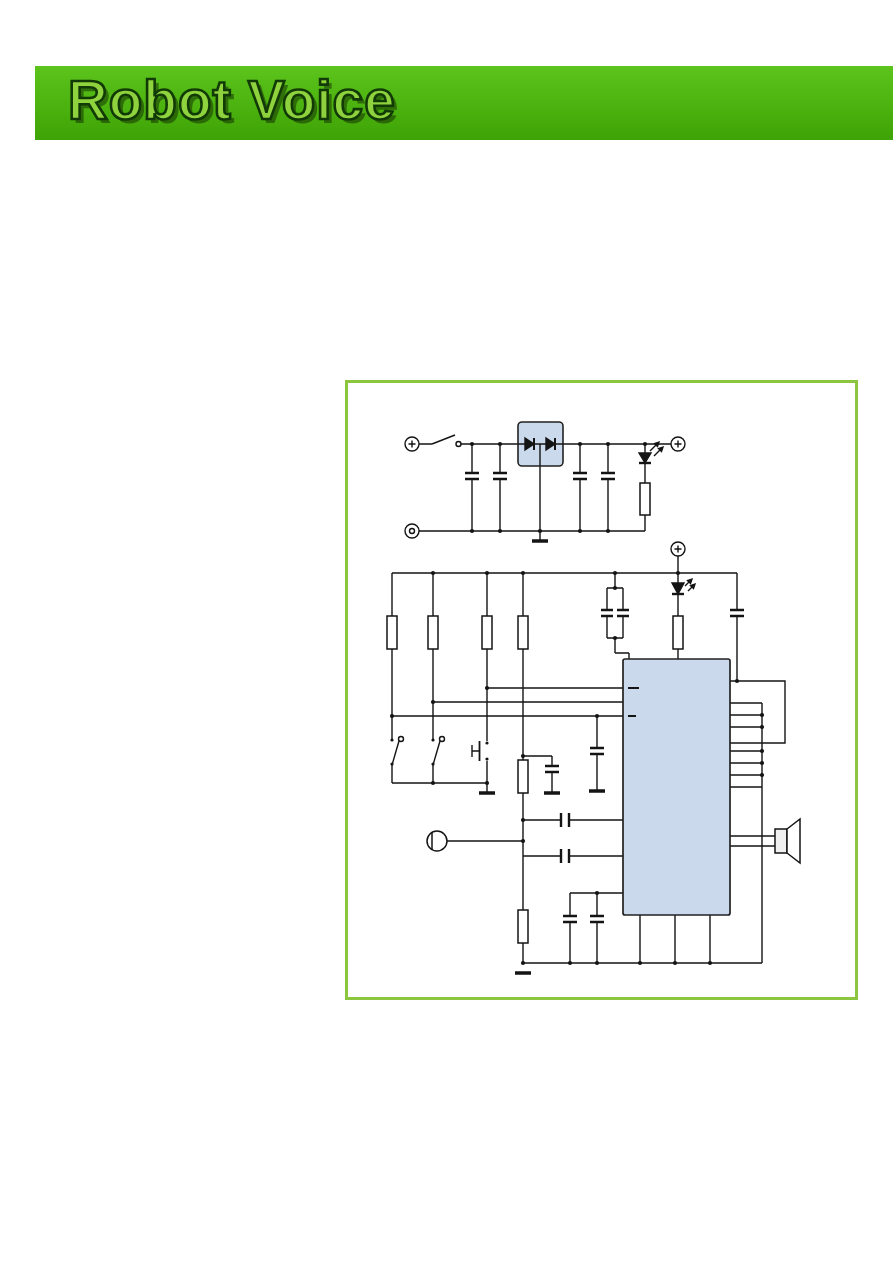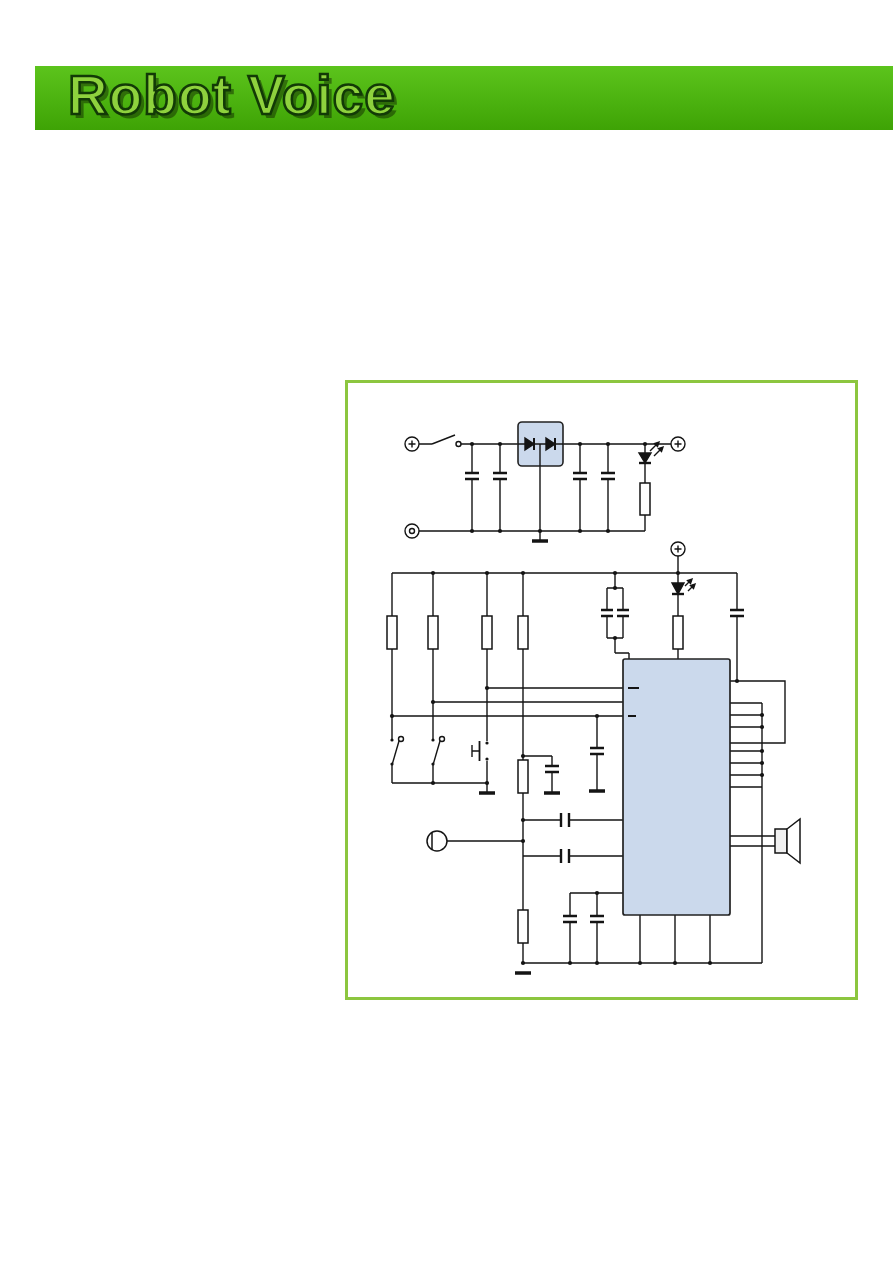--- a/index.html
+++ b/index.html
@@ -2,21 +2,21 @@
 <html><head>
 <meta charset="utf-8">
 <title>Robot Voice</title>
 <style>
   html,body{margin:0;padding:0;}
   body{
     width:893px;height:1263px;position:relative;background:#ffffff;
     font-family:"Liberation Sans", sans-serif;overflow:hidden;
   }
   .banner{
-    position:absolute;left:35px;top:66px;width:858px;height:64px;
+    position:absolute;left:35px;top:66px;width:858px;height:74px;
     background:linear-gradient(to bottom, var(--bt,#5cc41c), var(--bb,#3ea305));
   }
   .banner h1{
     position:absolute;left:33px;top:50%;transform:translateY(-54%);
     margin:0;font-size:55px;font-weight:bold;letter-spacing:1px;
     color:var(--tf,#8ed23d);
     -webkit-text-stroke:2.6px var(--to,#123a06);
     text-shadow:4px 4px 0 rgba(10,25,0,0.45);
     white-space:nowrap;
   }

